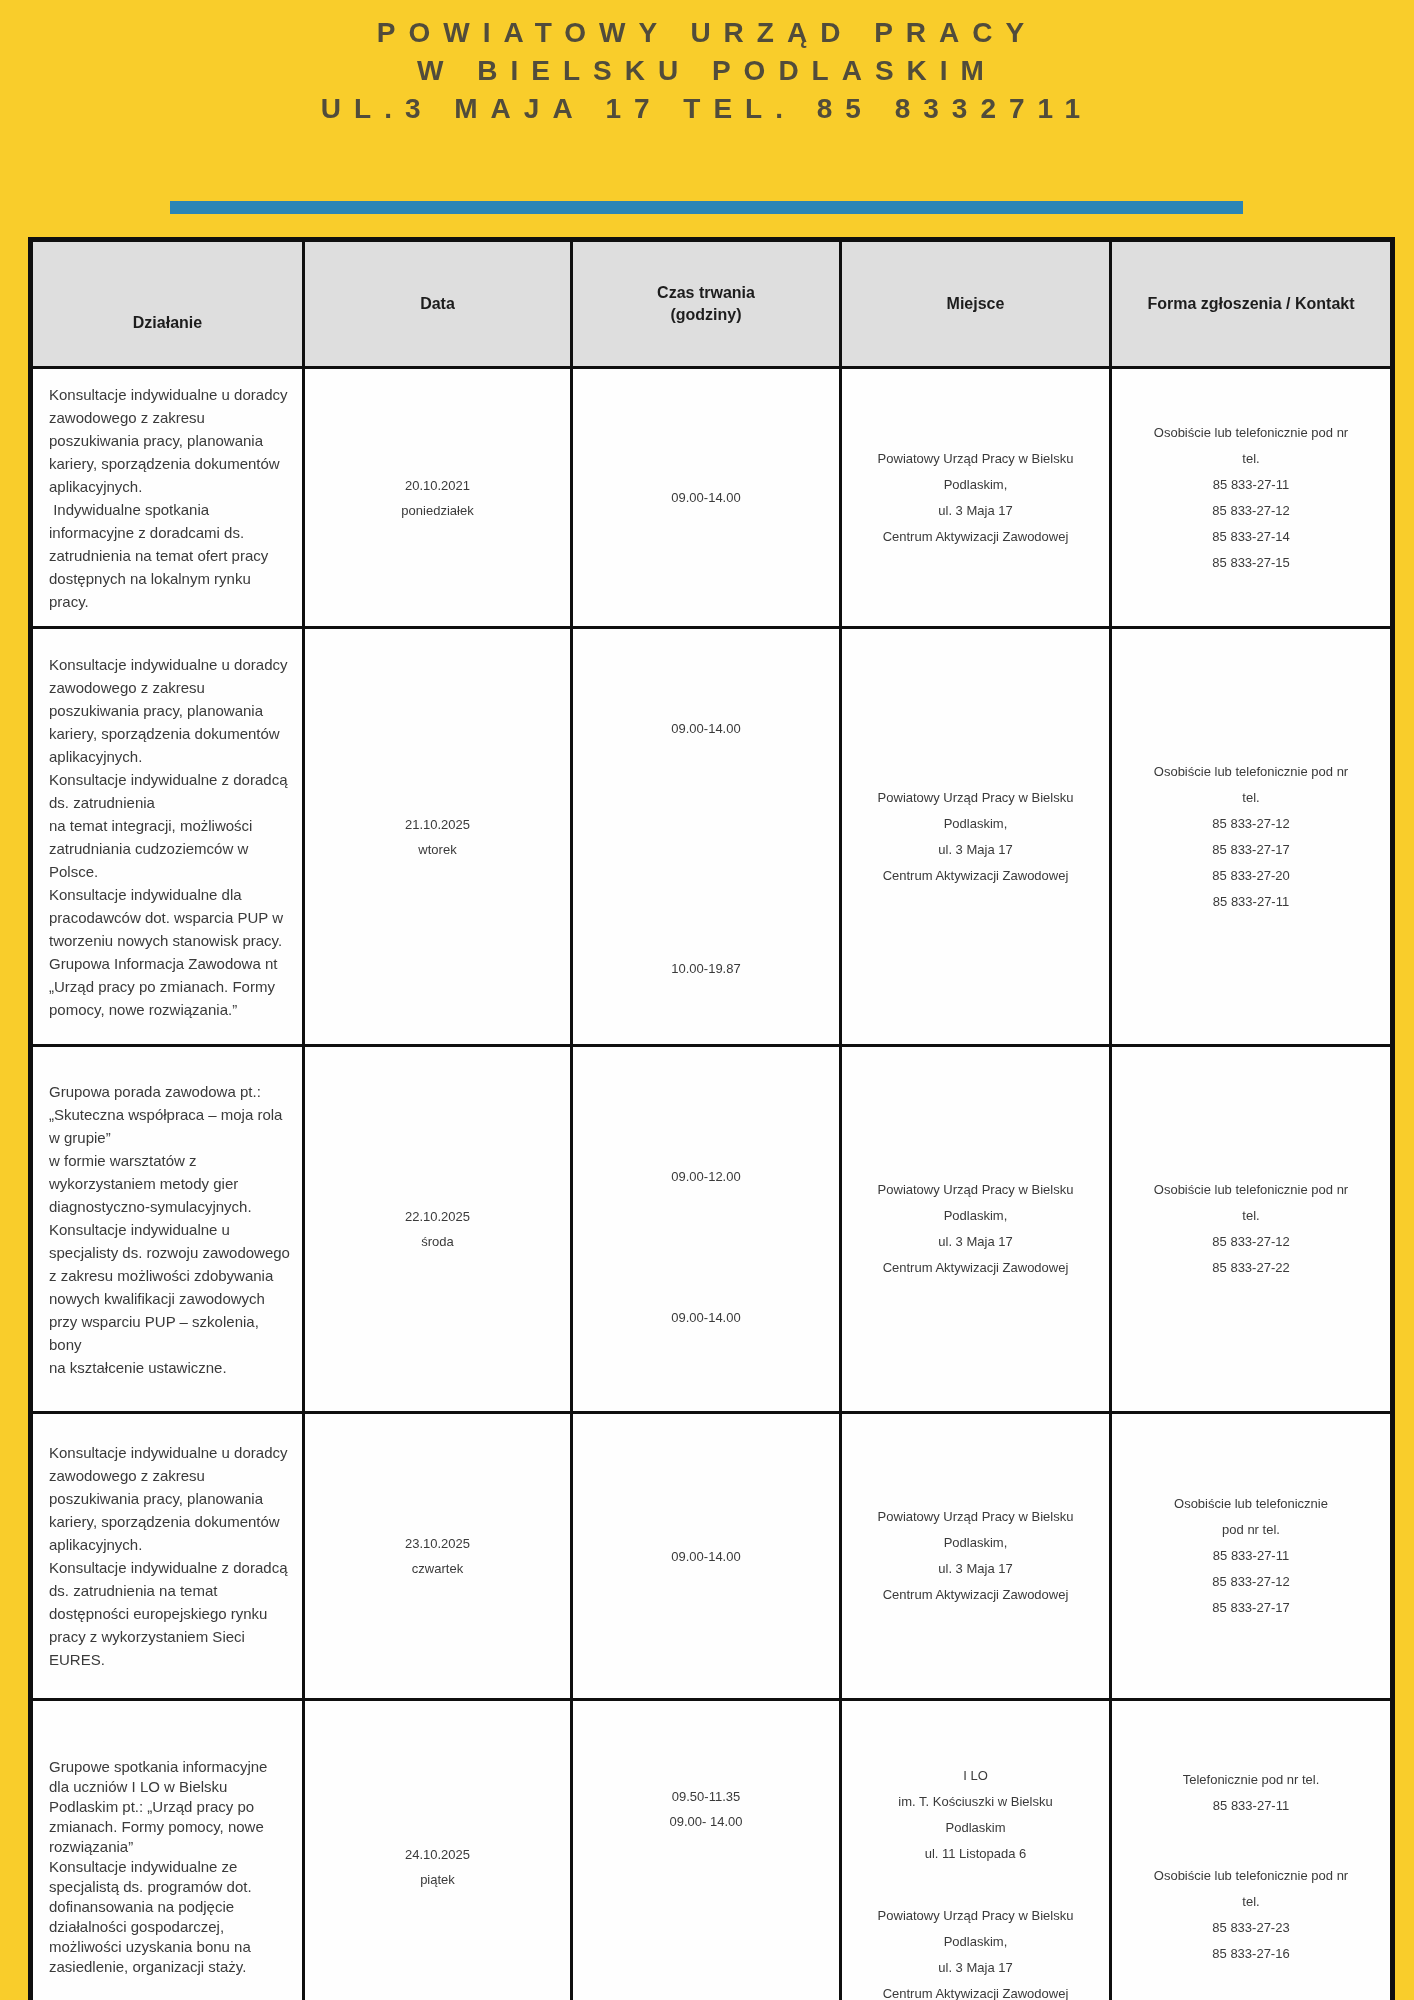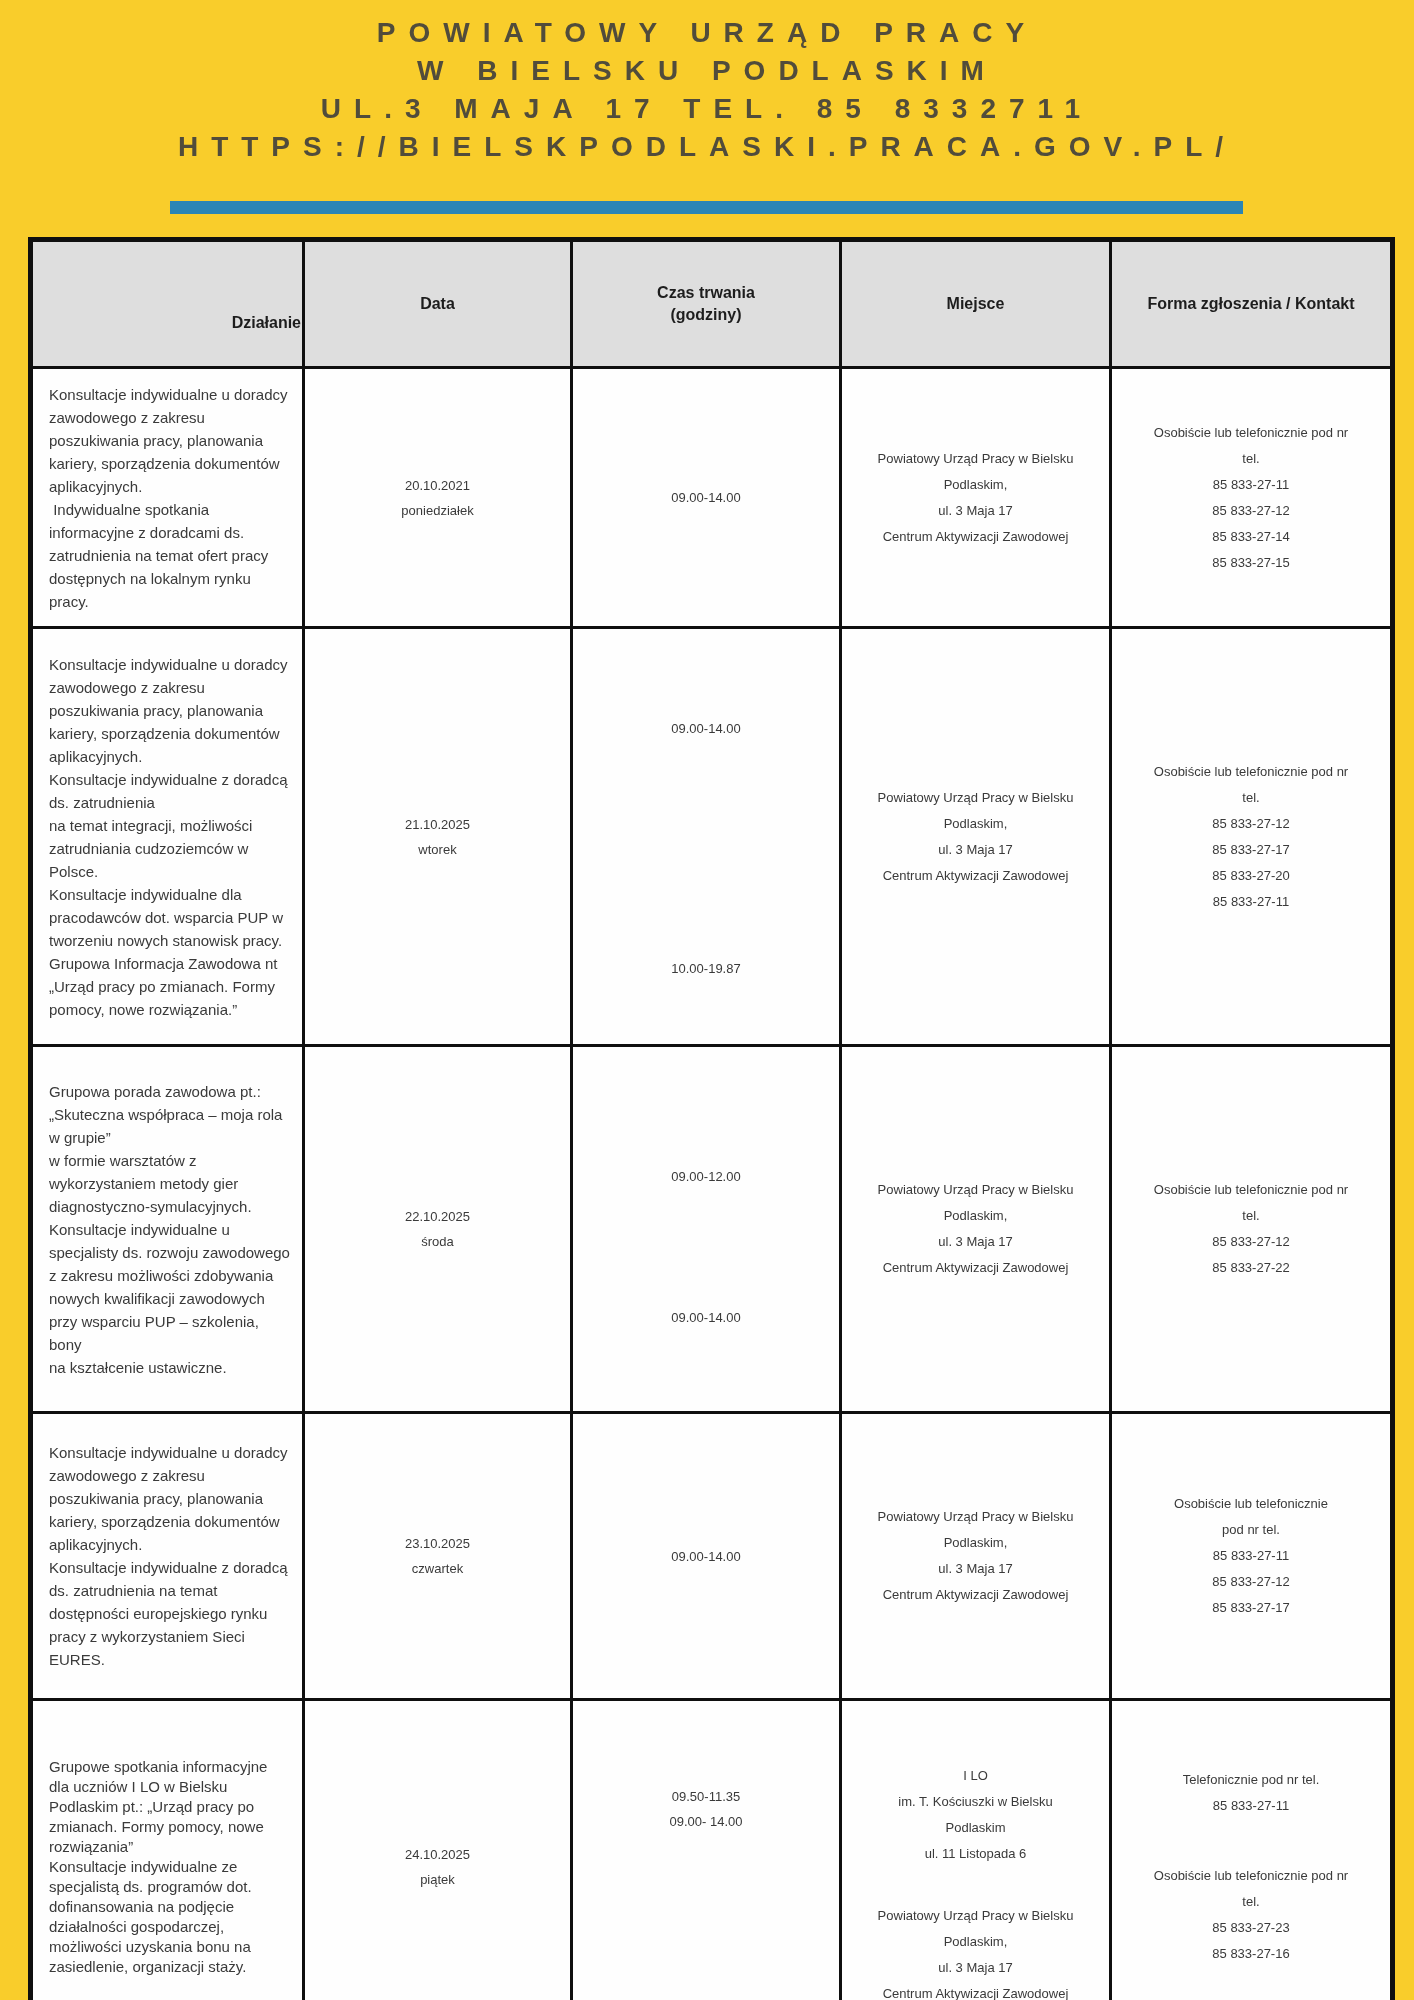--- a/index.html
+++ b/index.html
@@ -58,21 +58,21 @@
   tr.r3{height:287px}
   tr.r4{height:276px}
   th{
     background:#DEDEDE;
     font-size:16px;
     font-weight:bold;
     color:#1D1D1D;
     text-align:center;
     line-height:22px;
   }
-  th.th-dzialanie{padding-top:38px;text-align:right;}
+  th.th-dzialanie{padding-top:38px;}
   td.c-dzialanie{
     text-align:left;
     font-size:15px;
     line-height:23px;
     padding:12px 8px 12px 16px;
   }
   tr.r4 td.c-dzialanie{line-height:20px;}
   td.c-data, td.c-czas, td.c-miejsce, td.c-kontakt{
     text-align:center;
     font-size:13px;
@@ -92,21 +92,20 @@
 </style>
 </head>
 <body>
 
 <div id="canvas">
 
   <div class="title-block">
     <div class="title-line">POWIATOWY URZĄD PRACY</div>
     <div class="title-line">W BIELSKU PODLASKIM</div>
     <div class="title-line">UL.3 MAJA 17 TEL. 85 8332711</div>
-    <div class="title-line">HTTPS://BIELSKPODLASKI.PRACA.GOV.PL/</div>
   </div>
 
   <div class="divider"></div>
 
   <div class="table-wrap">
     <table>
       <colgroup>
         <col class="c1">
           <col class="c2">
           <col class="c3">

